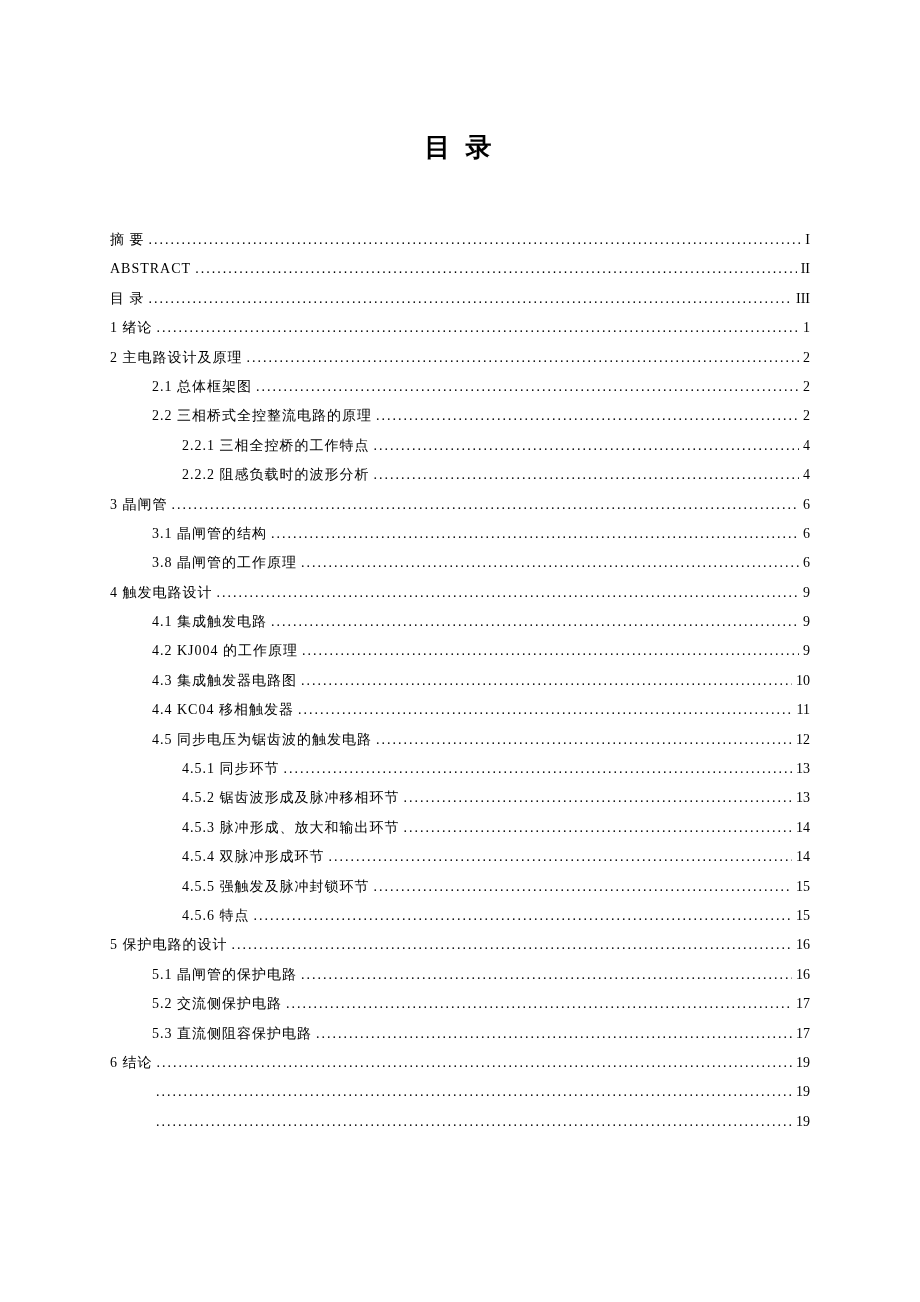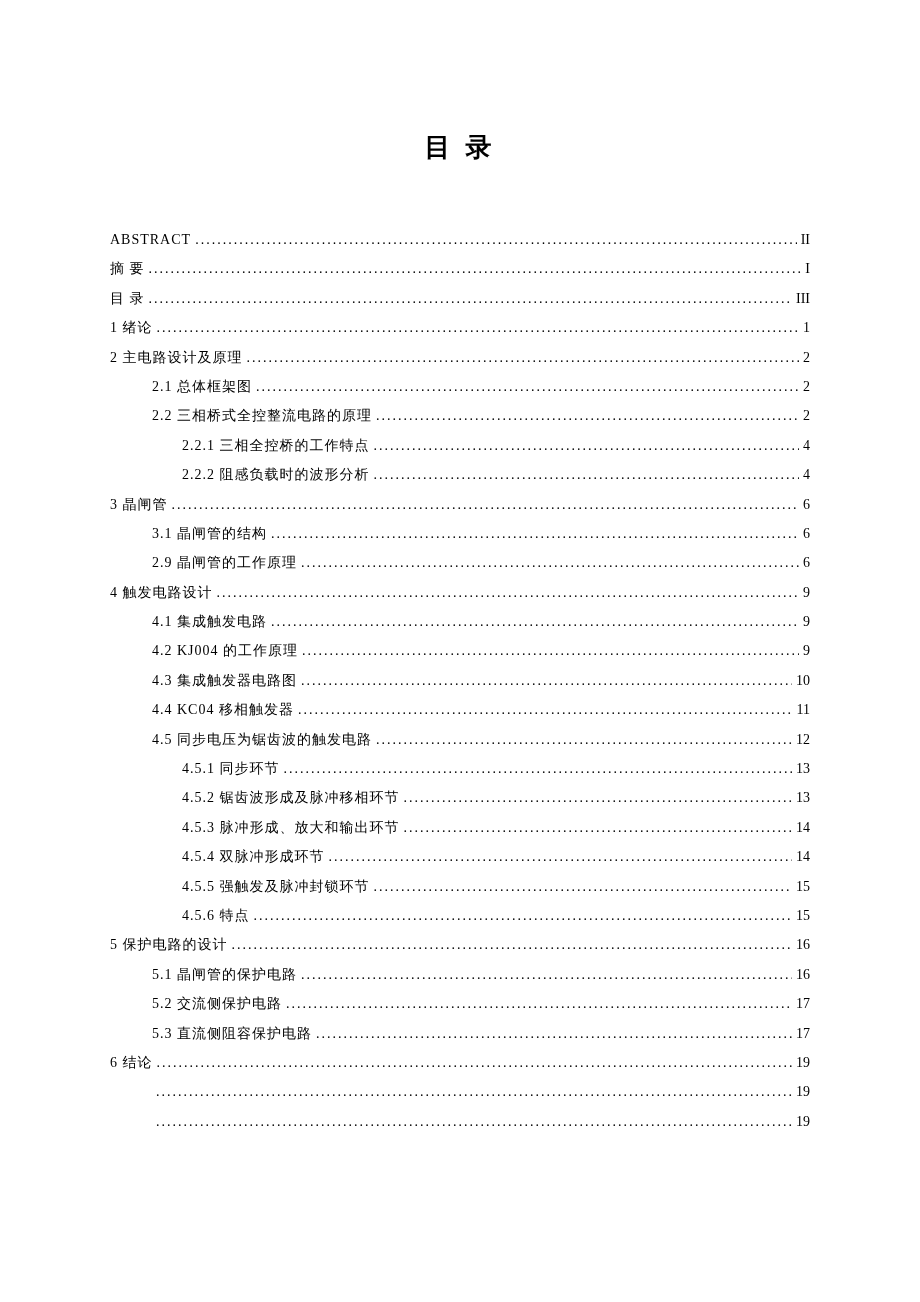--- a/index.html
+++ b/index.html
@@ -55,30 +55,30 @@
     .lvl1 { padding-left: 42px; }
     .lvl2 { padding-left: 72px; }
   </style>
 </head>
 <body>
 
 <div class="title">目 录</div>
 
 <div class="toc" id="toc-container">
     <div class="toc-entry lvl0">
+      <span class="label">摘 要</span>
+      <span class="dots"></span>
+      <span class="page">I</span>
+    </div>
+    <div class="toc-entry lvl0">
       <span class="label">ABSTRACT</span>
       <span class="dots"></span>
       <span class="page">II</span>
     </div>
     <div class="toc-entry lvl0">
-      <span class="label">摘 要</span>
-      <span class="dots"></span>
-      <span class="page">I</span>
-    </div>
-    <div class="toc-entry lvl0">
       <span class="label">目 录</span>
       <span class="dots"></span>
       <span class="page">III</span>
     </div>
     <div class="toc-entry lvl0">
       <span class="label">1 绪论</span>
       <span class="dots"></span>
       <span class="page">1</span>
     </div>
     <div class="toc-entry lvl0">
@@ -110,21 +110,21 @@
       <span class="label">3  晶闸管</span>
       <span class="dots"></span>
       <span class="page">6</span>
     </div>
     <div class="toc-entry lvl1">
       <span class="label">3.1 晶闸管的结构</span>
       <span class="dots"></span>
       <span class="page">6</span>
     </div>
     <div class="toc-entry lvl1">
-      <span class="label">2.9 晶闸管的工作原理</span>
+      <span class="label">3.8 晶闸管的工作原理</span>
       <span class="dots"></span>
       <span class="page">6</span>
     </div>
     <div class="toc-entry lvl0">
       <span class="label">4  触发电路设计</span>
       <span class="dots"></span>
       <span class="page">9</span>
     </div>
     <div class="toc-entry lvl1">
       <span class="label">4.1 集成触发电路</span>

